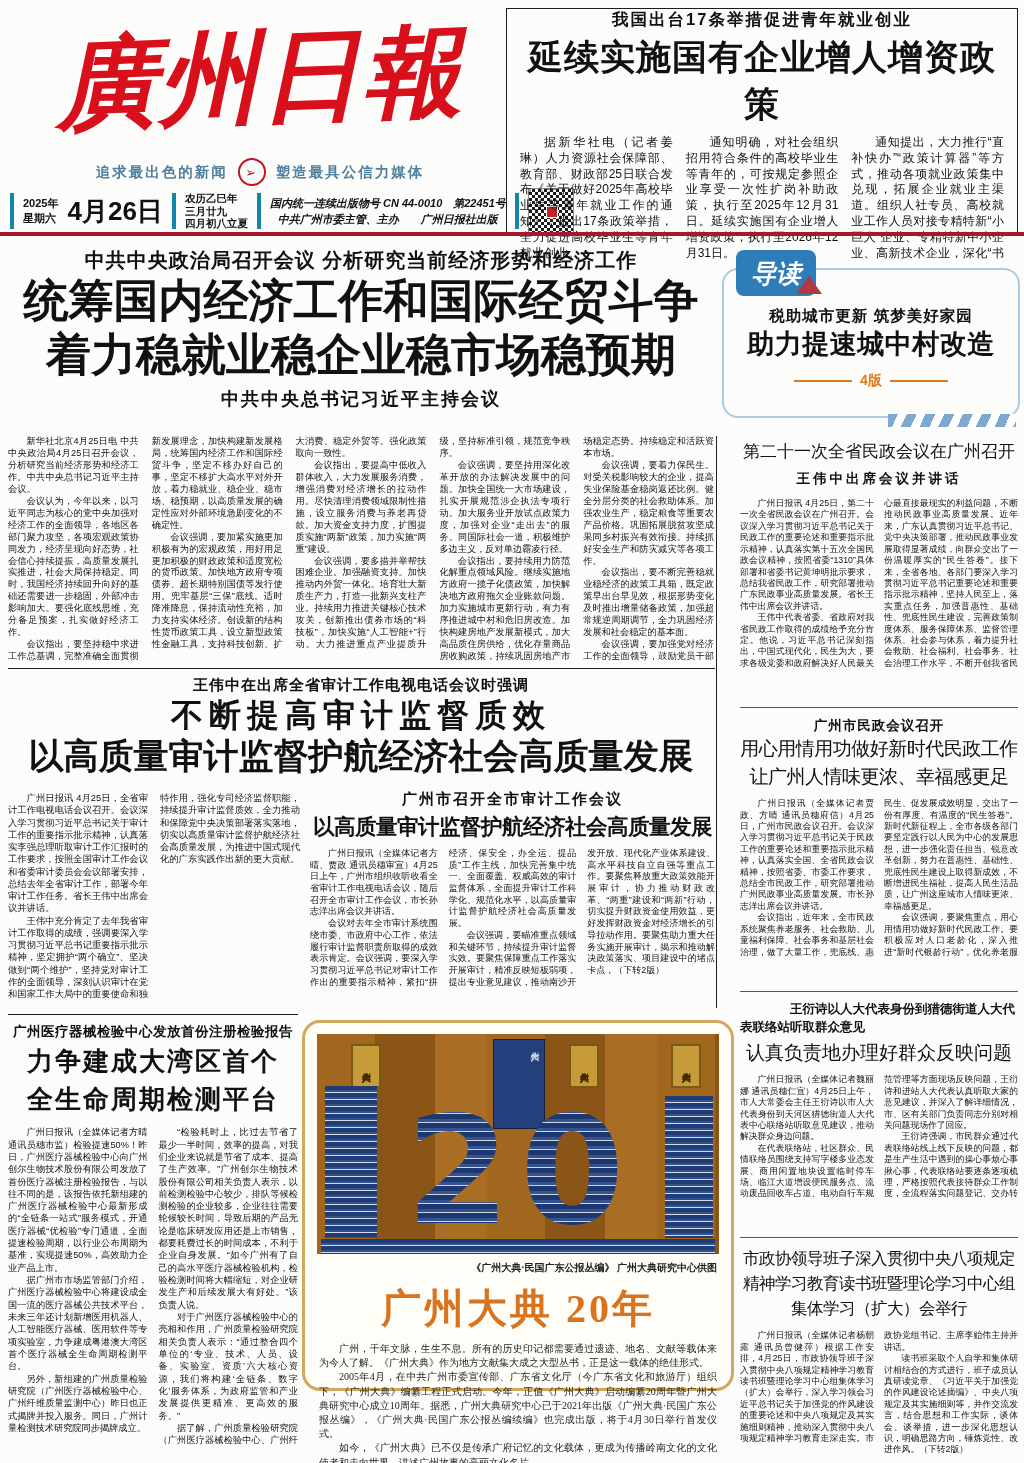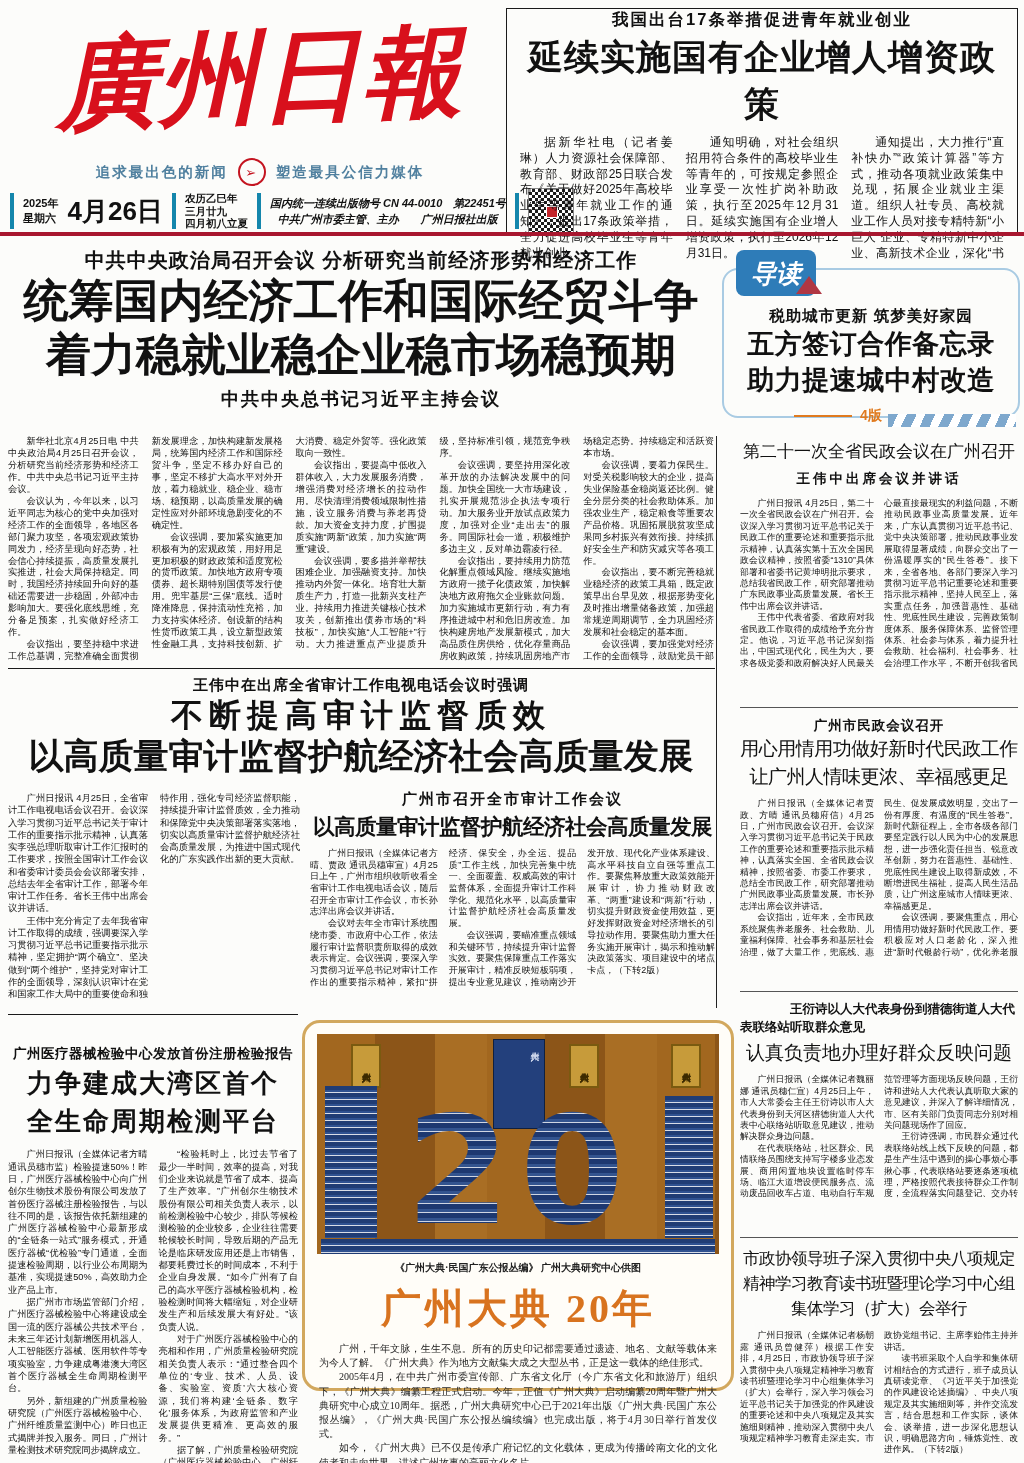--- a/index.html
+++ b/index.html
@@ -72,21 +72,21 @@
            font-size:9.3px;line-height:1.32;}
   .au-city{position:absolute;left:310px;top:790px;width:405px;}
   .ac-kicker{text-align:center;font-size:15px;letter-spacing:2px;font-weight:600;}
   .ac-head{text-align:center;font-size:21.5px;font-weight:900;letter-spacing:-0.5px;margin-top:3px;}
   .ac-body{margin-top:7px;height:144px;column-count:3;column-gap:11px;font-size:9px;line-height:1.3;}
 
   .rule2{position:absolute;left:8px;top:1014px;width:290px;height:1px;background:#1a1a1a;}
 
   
   .med{position:absolute;left:8px;top:1023px;width:290px;}
-  .med-kicker{text-align:center;font-size:13.5px;font-weight:bold;letter-spacing:0.5px;margin-top:22px;}
+  .med-kicker{text-align:center;font-size:13.5px;font-weight:bold;letter-spacing:0.5px;}
   .med-head{text-align:center;font-size:26px;font-weight:900;line-height:1.35;letter-spacing:2px;margin-top:3px;}
   .med-body{margin-top:9px;height:330px;column-count:2;column-gap:11px;font-size:9.2px;line-height:1.34;}
 
   
   .dadian{position:absolute;left:302px;top:1020px;width:432px;height:371px;border:3px solid #d2a85e;border-radius:18px;
           box-sizing:border-box;background:#fffdf8;}
   .photo{position:relative;margin:11px auto 0;width:402px;height:220px;overflow:hidden;
          background:repeating-linear-gradient(90deg,#a2671f 0 58px,#8c5518 58px 118px,#a96e24 118px 170px);}
   .plaque{position:absolute;top:10px;width:30px;height:44px;background:#c79b3a;border:2px solid #7a5a10;box-sizing:border-box;
           writing-mode:vertical-rl;font-size:9px;font-weight:bold;color:#3c2a00;display:flex;align-items:center;justify-content:center;}
@@ -95,21 +95,21 @@
   .stack{position:absolute;background:repeating-linear-gradient(180deg,#203c74 0 4px,#2f5190 4px 6px,#d8dce6 6px 7px);}
   .stack-l{left:8px;bottom:16px;width:52px;height:152px;}
   .stack-r{right:6px;bottom:16px;width:48px;height:142px;}
   .stack-base{left:4px;right:4px;bottom:0;height:15px;}
   .photo-number{position:absolute;left:62px;right:58px;bottom:8px;text-align:center;font-size:150px;line-height:1;
                 font-weight:900;font-family:"DejaVu Sans",sans-serif;letter-spacing:10px;color:#24407c;}
   @supports (-webkit-background-clip: text){
     .photo-number{background:repeating-linear-gradient(180deg,#1d3870 0 5px,#33548f 5px 8px,#cfd5e2 8px 9px);
                   -webkit-background-clip:text;-webkit-text-fill-color:transparent;}
   }
-  .dd-caption{text-align:center;font-size:10px;margin:7px 14px 0;color:#222;font-weight:bold;}
+  .dd-caption{text-align:right;font-size:10px;margin:7px 14px 0;color:#222;font-weight:bold;}
   .dd-title{text-align:center;font-size:40px;font-weight:900;color:#d8731f;letter-spacing:3px;margin-top:6px;}
   .dd-text{margin:6px 14px 0;font-size:10px;line-height:1.42;color:#1c1c1c;}
   .dd-text p{margin:0;text-indent:2em;text-align:justify;}
 
   
   .sb{position:absolute;left:740px;width:278px;}
   .sb-head{text-align:center;font-weight:400;}
   .sb1-head{font-size:17px;white-space:nowrap;}
   .sb1-sub{margin-top:7px;text-align:center;font-size:13.5px;letter-spacing:3px;font-weight:600;}
   .sb-body{column-count:2;column-gap:10px;font-size:8.8px;line-height:1.3;}
@@ -174,21 +174,20 @@
     <div class="mh-sub">中共中央总书记习近平主持会议</div>
   </div>
 
   <div class="daodu">
     <div class="dd-frame"></div>
     <div class="dd-badge">
       <span>导读</span>
       <span class="dd-flag"></span>
     </div>
     <div class="dd-kicker">税助城市更新  筑梦美好家园</div>
-    <div class="dd-line">五方签订合作备忘录</div>
     <div class="dd-line">助力提速城中村改造</div>
     <div class="dd-ref">
       <span class="dd-refline"></span>
       <span>4版</span>
       <span class="dd-refline"></span>
     </div>
     <div class="dd-stripes"></div>
   </div>
 
   <div class="pb-body jbody">

